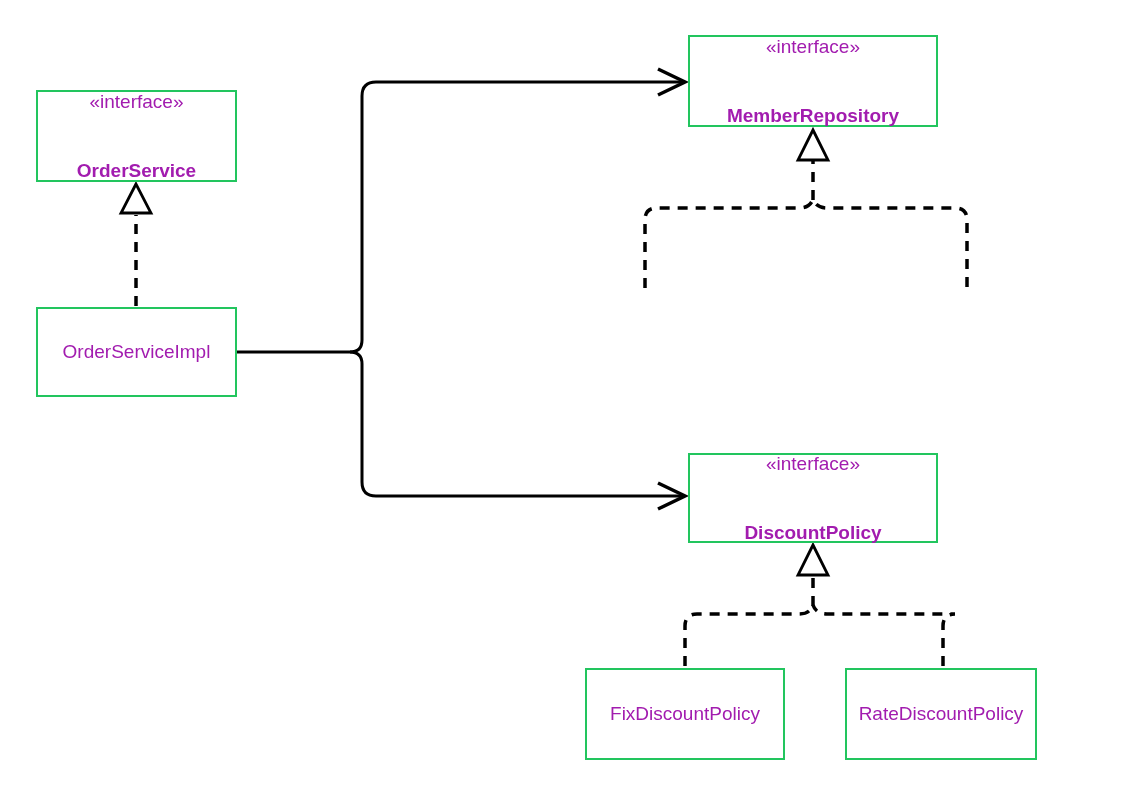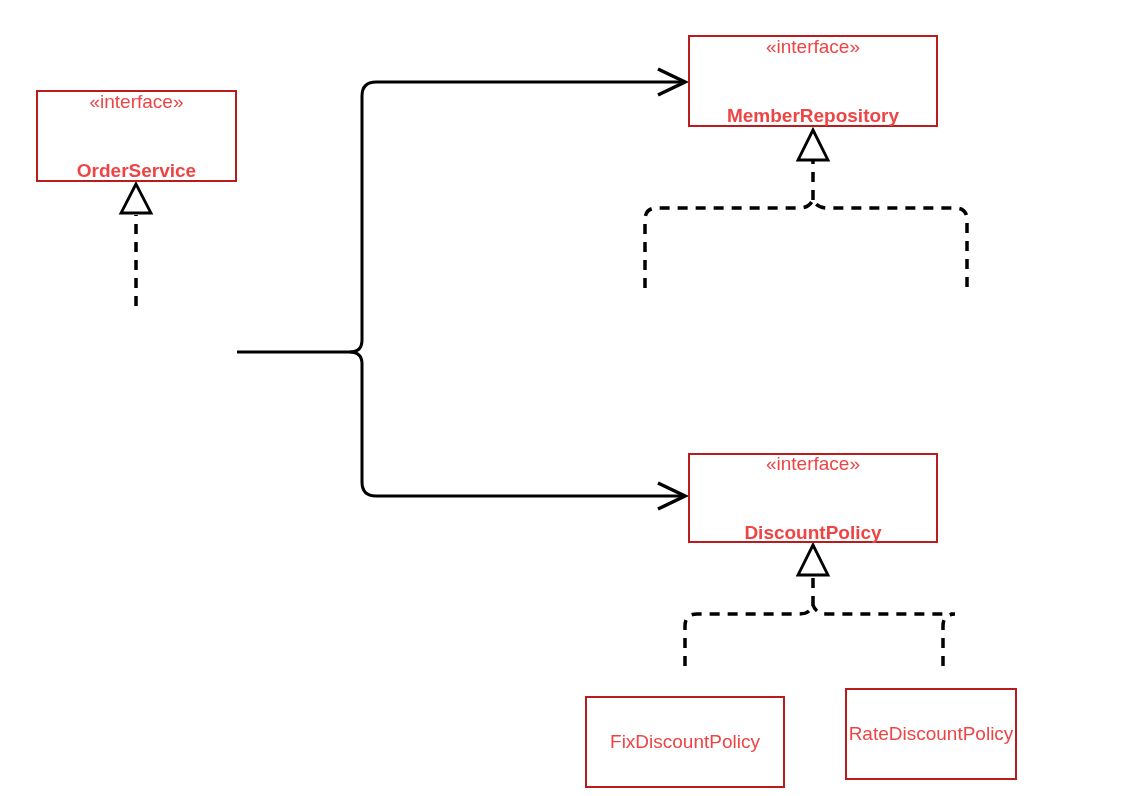--- a/index.html
+++ b/index.html
@@ -12,23 +12,23 @@
     overflow: hidden;
   }
   svg.wires {
     position: absolute;
     left: 0; top: 0;
     width: 1138px; height: 796px;
   }
   .node {
     position: absolute;
     box-sizing: border-box;
-    border: 2px solid #b91c1c;
+    border: 2px solid #22c55e;
     background: #ffffff;
-    color: #ef4444;
+    color: #a21caf;
     display: flex;
     flex-direction: column;
     align-items: center;
     justify-content: center;
     text-align: center;
     font-size: 19px;
     line-height: 1.32;
   }
   .node .nm-bold { font-weight: 700; margin-top: 44px; }
   .node .stereo { font-weight: 400; }
@@ -66,34 +66,37 @@
       <path d="M 813 606 L 813 576"></path>
     </g>
     <path d="M 813 545 L 798 575 L 828 575 Z" fill="#ffffff" stroke="#000000" stroke-width="2.8"></path>
   </svg>
 
   <div class="node" style="left:36px; top:90px; width:201px; height:92px;">
     <div class="stereo">«interface»</div>
     <div class="nm-bold">OrderService</div>
   </div>
 
+  <div class="node" style="left:36px; top:307px; width:201px; height:90px;">
+    <div>OrderServiceImpl</div>
+  </div>
 
   <div class="node" style="left:688px; top:35px; width:250px; height:92px;">
     <div class="stereo">«interface»</div>
     <div class="nm-bold">MemberRepository</div>
   </div>
 
 
 
   <div class="node" style="left:688px; top:453px; width:250px; height:90px;">
     <div class="stereo">«interface»</div>
     <div class="nm-bold">DiscountPolicy</div>
   </div>
 
-  <div class="node" style="left:585px; top:668px; width:200px; height:92px;margin-top:28px;">
+  <div class="node" style="left:585px; top:668px; width:200px; height:92px;">
     <div>FixDiscountPolicy</div>
   </div>
 
-  <div class="node" style="left:845px; top:668px; width:172px; height:92px;margin-top:20px;">
+  <div class="node" style="left:845px; top:668px; width:192px; height:92px;">
     <div>RateDiscountPolicy</div>
   </div>
 
 </div>
 
 </body></html>

